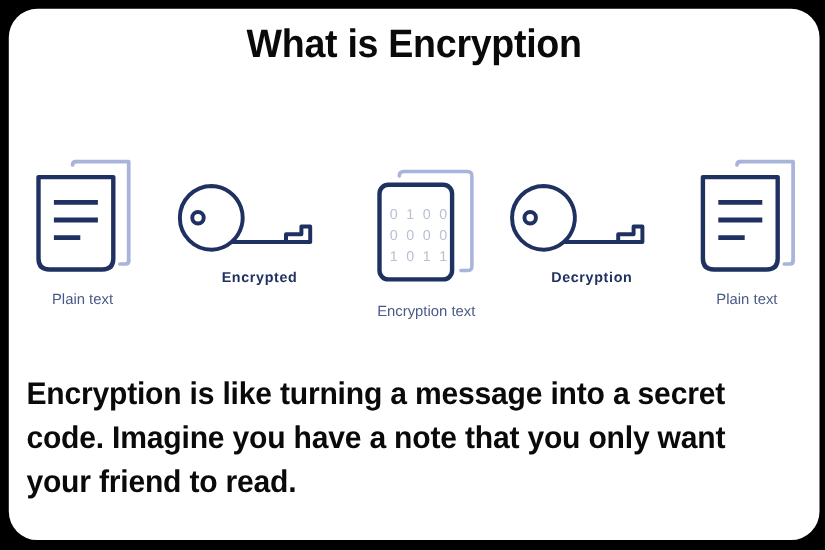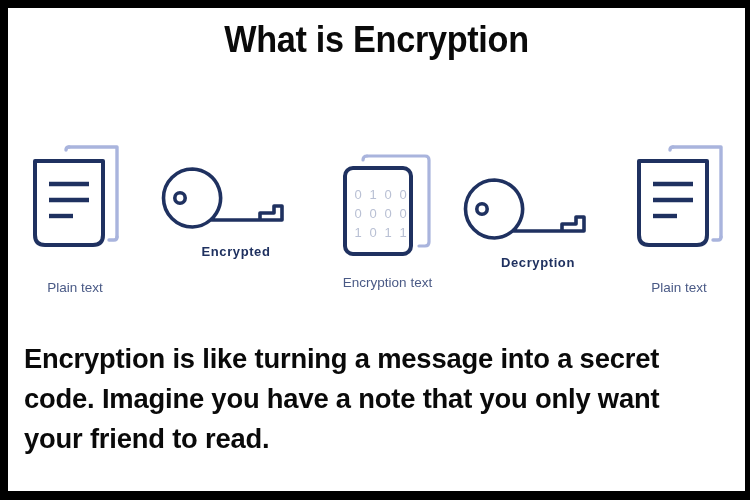--- a/index.html
+++ b/index.html
@@ -22,20 +22,21 @@
     background: #000000;
     padding: 8px 5px 9px 8px;
   }
 
   .canvas {
     position: relative;
     width: 100%;
     height: 100%;
     background: #ffffff;
     overflow: hidden;
+    border-radius: 26px;
   }
 
   
   .title {
     position: absolute;
     top: 10px;
     left: 0;
     right: 0;
     text-align: center;
     font-family: "Liberation Sans", sans-serif;
@@ -77,25 +78,25 @@
     font-weight: bold;
     letter-spacing: 0.6px;
     color: #1f3160;
     font-size: 13px;
   }
 
   
   .node-plain-left   { left: 2px;   top: 0;   width: 130px; }
   .node-encryption   { left: 148px; top: 22px; width: 160px; }
   .node-encrypted    { left: 307px; top: 6px;  width: 145px; }
-  .node-decryption   { left: 450px; top: 33px; width: 160px; }
+  .node-decryption   { left: 450px; top: 22px; width: 160px; }
   .node-plain-right  { left: 605px; top: 0;   width: 132px; }
 
   .node-plain-left .caption,
-  .node-plain-right .caption { margin-top: 28px; }
+  .node-plain-right .caption { margin-top: 12px; }
   .node-encrypted .caption   { margin-top: 11px; }
   .node-encryption .caption,
   .node-decryption .caption  { margin-top: 10px; }
 
   svg { display: block; overflow: visible; }
   .doc-art  { margin-left: auto; margin-right: auto; }
 
   
   .body-text {
     position: absolute;

